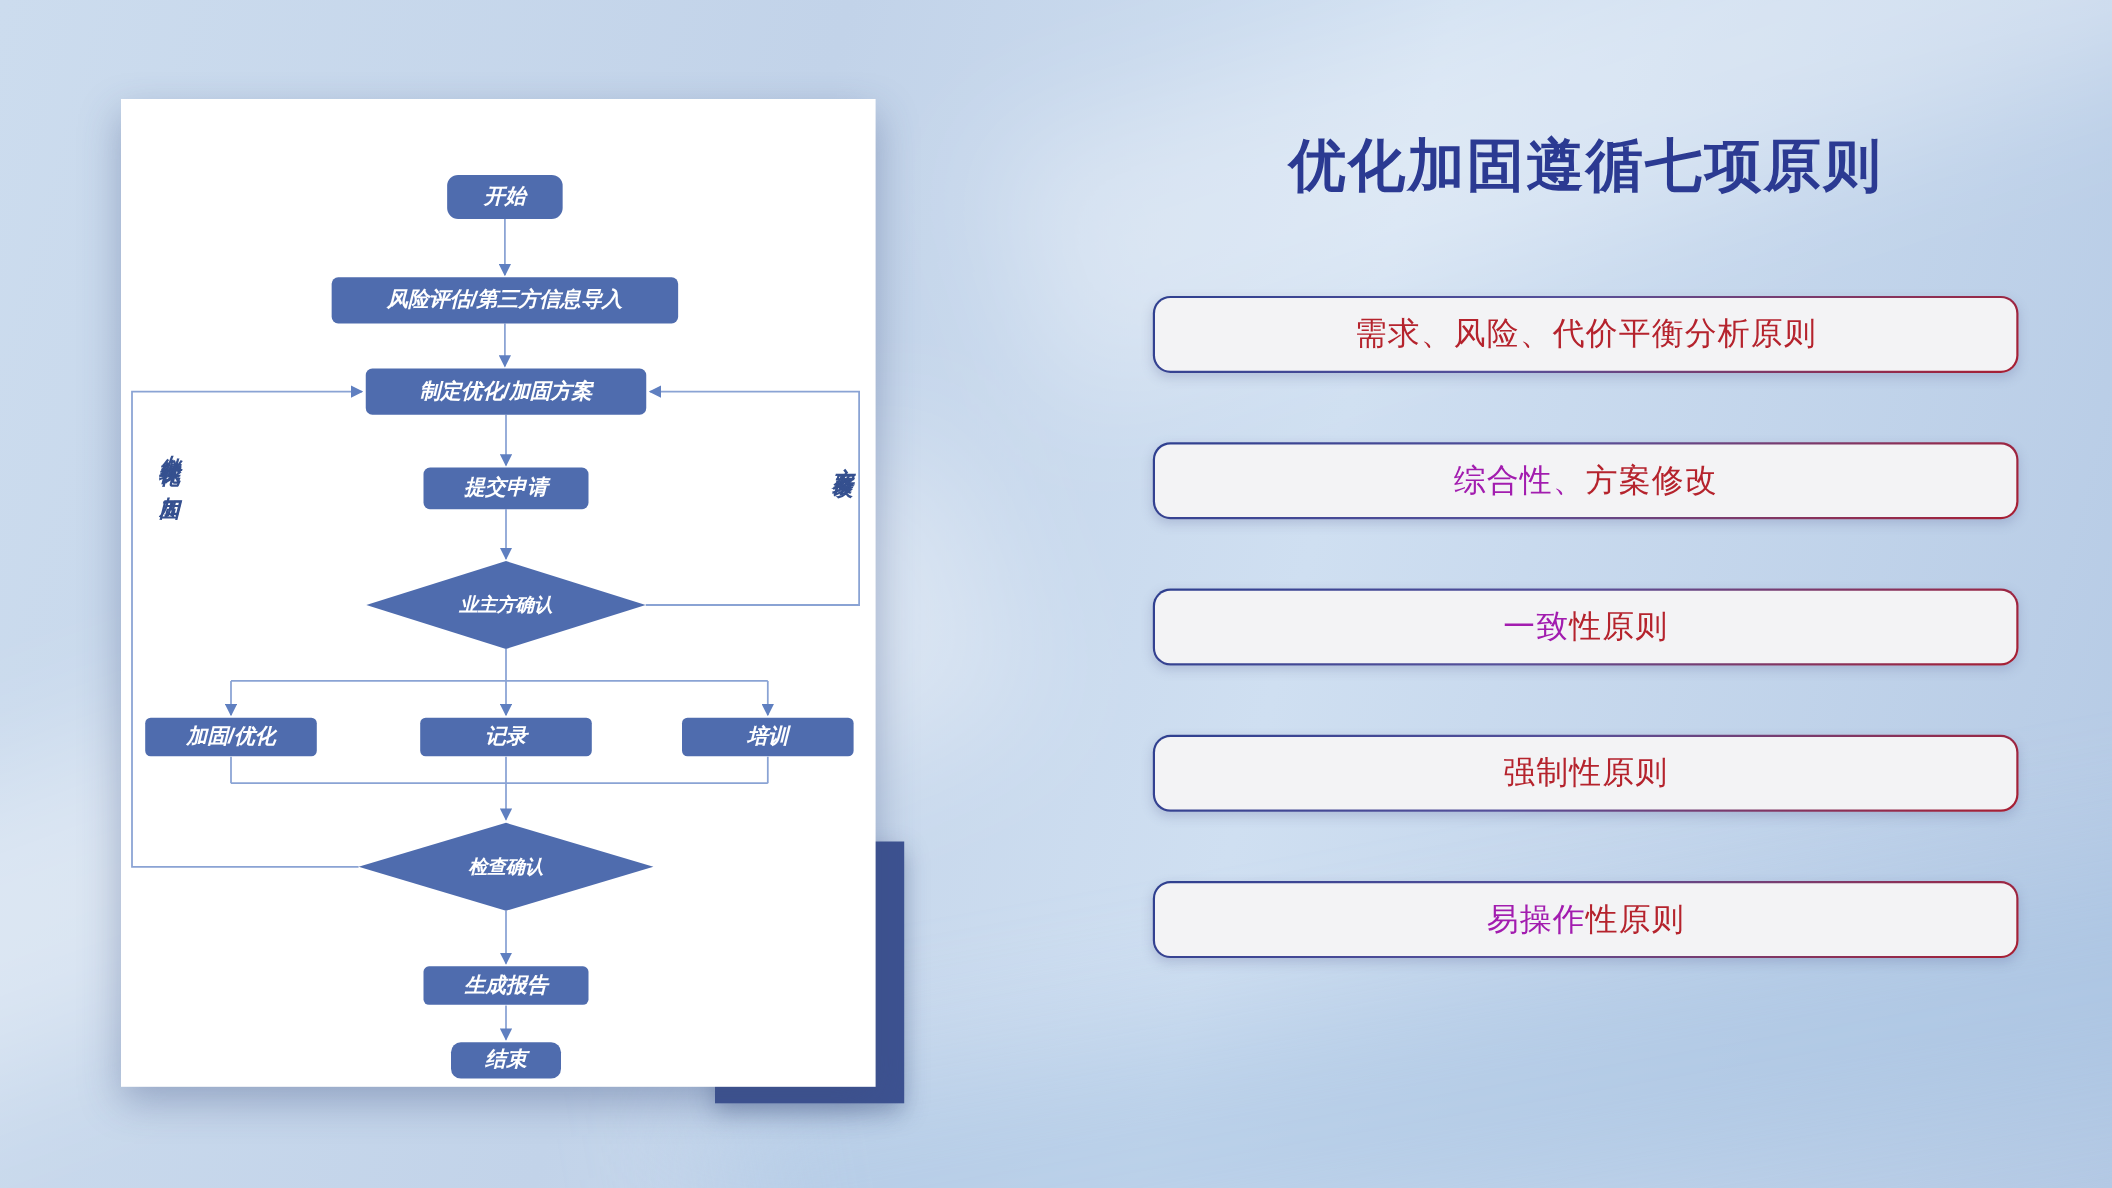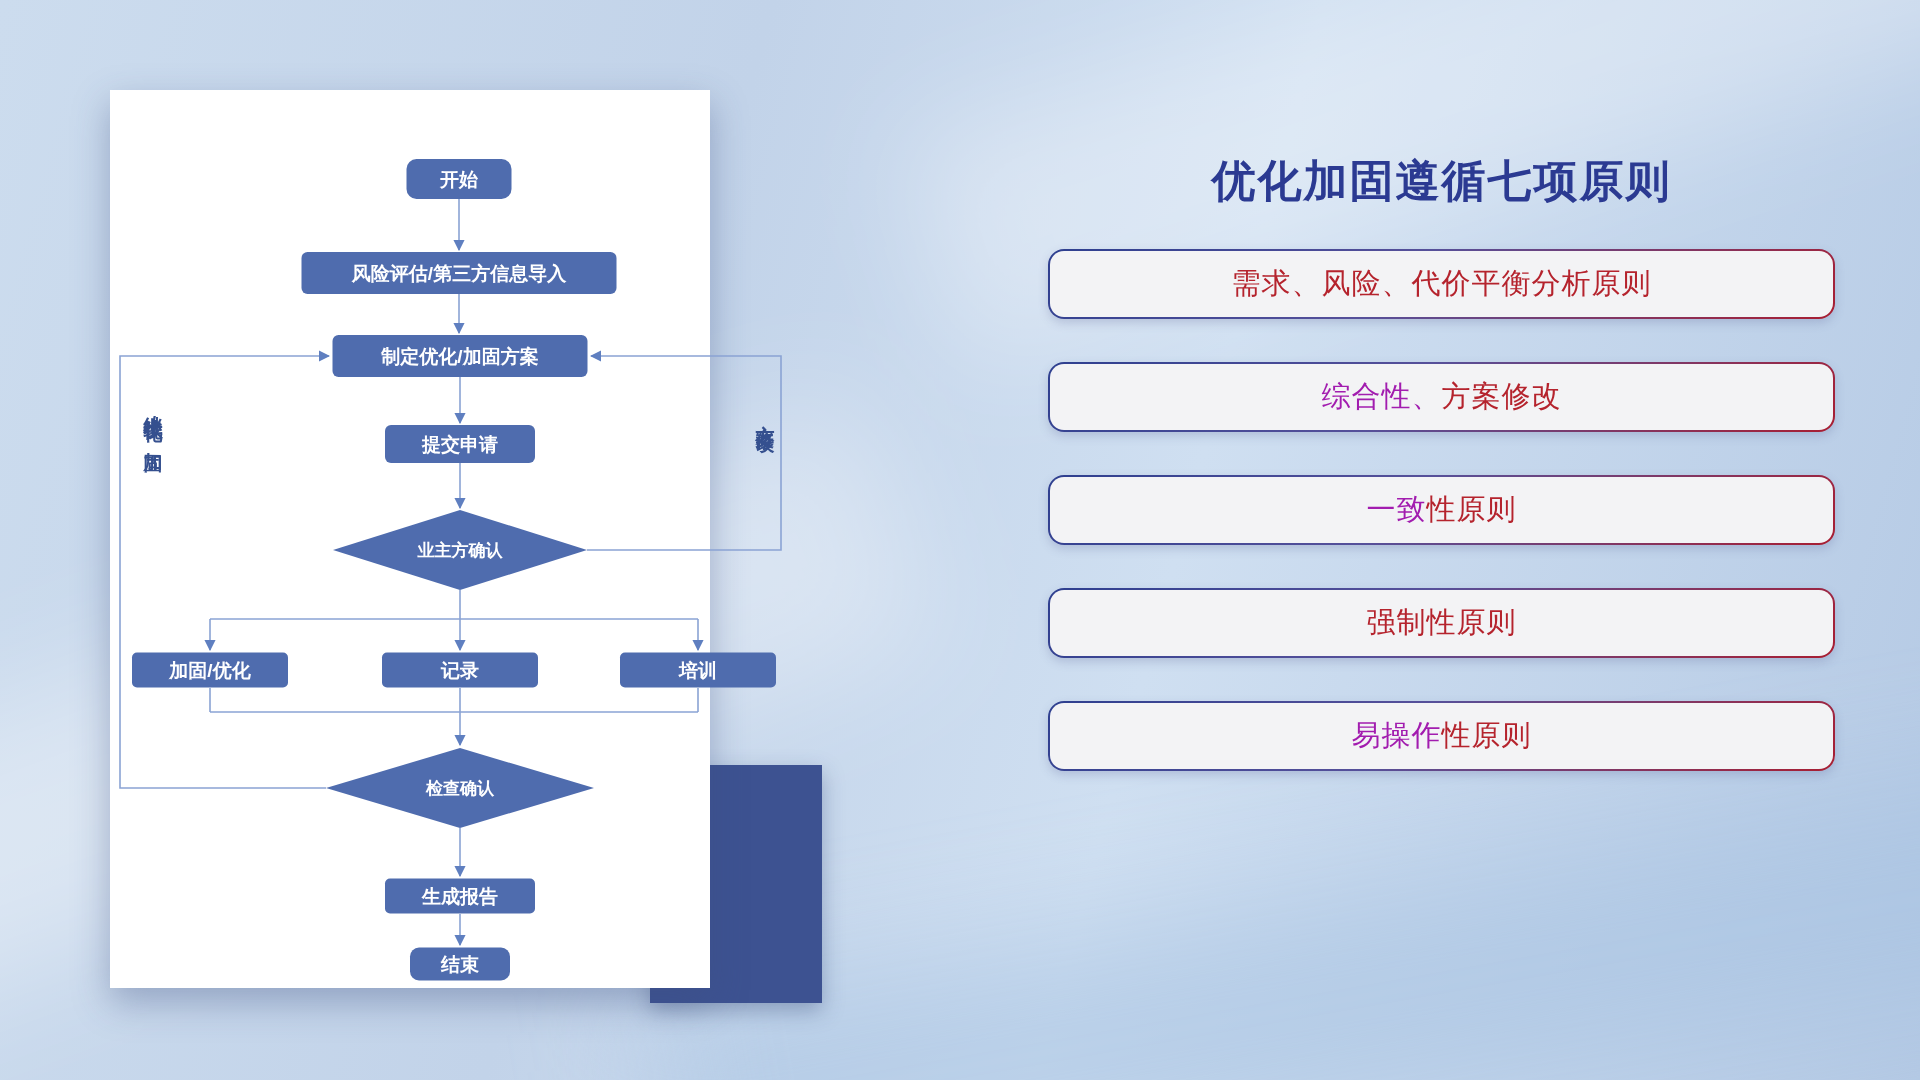--- a/index.html
+++ b/index.html
@@ -14,48 +14,49 @@
   .streak-a { top:-80px; left:900px; width:1400px; height:240px; background:rgba(255,255,255,.30); filter:blur(55px); transform:rotate(-18deg); }
   .streak-b { top:600px; left:-320px; width:1250px; height:260px; background:rgba(255,255,255,.34); filter:blur(58px); transform:rotate(-20deg); }
   .streak-c { top:880px; left:650px; width:1500px; height:220px; background:rgba(168,194,226,.55); filter:blur(60px); transform:rotate(-10deg); }
 
   
   .accent-block {
     position:absolute; left:650px; top:765px; width:172px; height:238px;
     background:#3d5291; box-shadow:0 8px 20px rgba(40,60,110,.35);
   }
   .card {
-    position:absolute; left:110px; top:90px; width:600px; height:898px;
-    background:#ffffff; box-shadow:0 14px 34px rgba(60,80,130,.38);
+    position:absolute; left:110px; top:90px; width:686px; height:898px;
+    background:#ffffff; box-shadow:0 14px 34px rgba(60,80,130,.38);font-style:italic;
   }
   .flow-svg { position:absolute; left:0; top:0; }
   .flow-svg text {
     fill:#ffffff; font-weight:bold; font-size:19px;
     text-anchor:middle; dominant-baseline:central;
     font-family:"Liberation Sans", sans-serif;
   }
   .flow-svg text.small { font-size:17px; }
   .loop-label {
     position:absolute; color:#35508f; font-weight:bold; font-size:19px;
     letter-spacing:3px; writing-mode:vertical-lr; text-orientation:upright;
   }
   .loop-label-left  { left:30px;  top:310px; height:172px; }
   .loop-label-right { left:642px; top:320px; height:112px; }
 
   
   .right-panel { position:absolute; left:1048px; top:0; width:787px; }
   .panel-title {
     position:absolute; left:0; top:116px; width:787px;
-    text-align:center; color:#2b3a92; font-size:44px; font-weight:bold; letter-spacing:2px;margin-top:36px;
+    text-align:center; color:#2b3a92; font-size:52px; font-weight:bold; letter-spacing:2px;
   }
   .pill-stack { position:absolute; left:0; top:249px; width:787px; display:flex; flex-direction:column; gap:43px; }
   .pill {
     height:70px; border-radius:16px; padding:2px;
     background:linear-gradient(135deg, #2e3f8f 0%, #56509a 45%, #a81e32 100%);
     box-shadow:0 4px 10px rgba(90,100,150,.25);
+    margin-top:20px;
   }
   .pill-inner {
     height:100%; width:100%; border-radius:14px; background:#f3f3f5;
     display:flex; align-items:center; justify-content:center;
     font-size:29px; letter-spacing:1px;
   }
   .seg-red  { color:#b5232d; }
   .seg-navy { color:#a21caf; }
 </style>
 </head>

